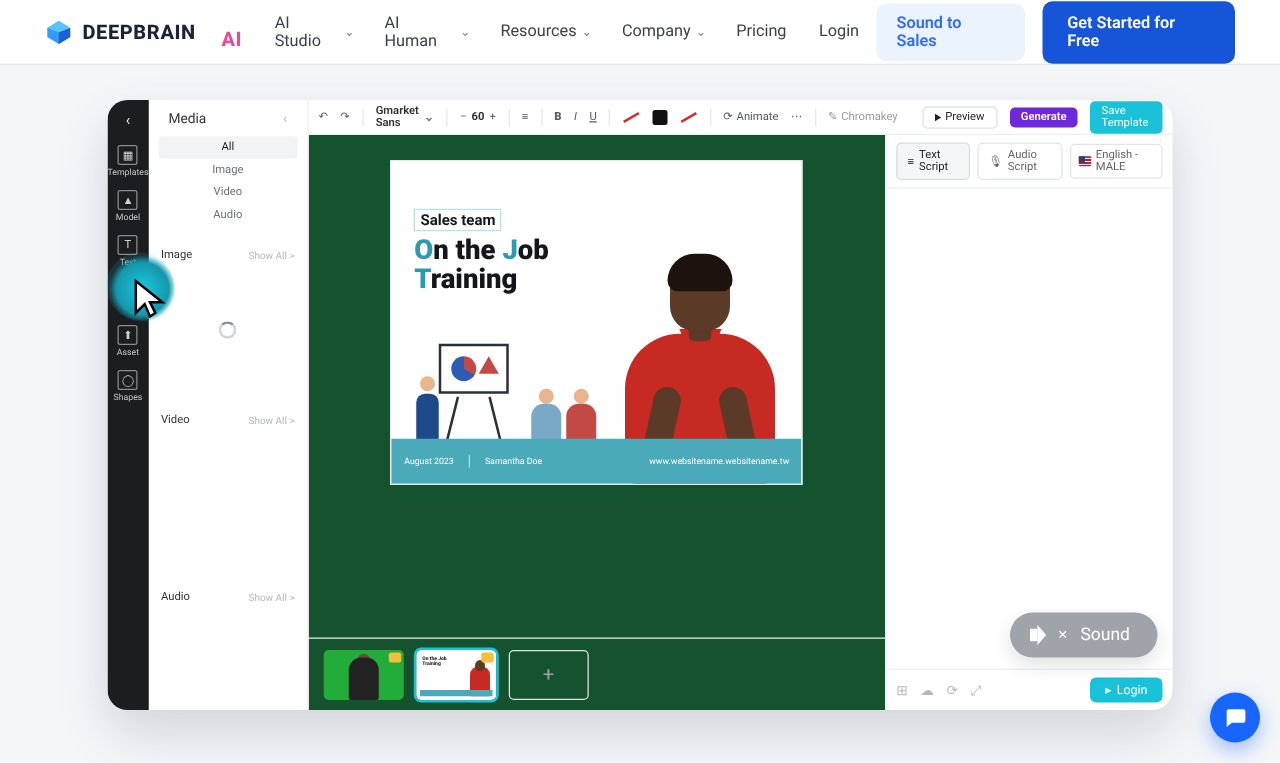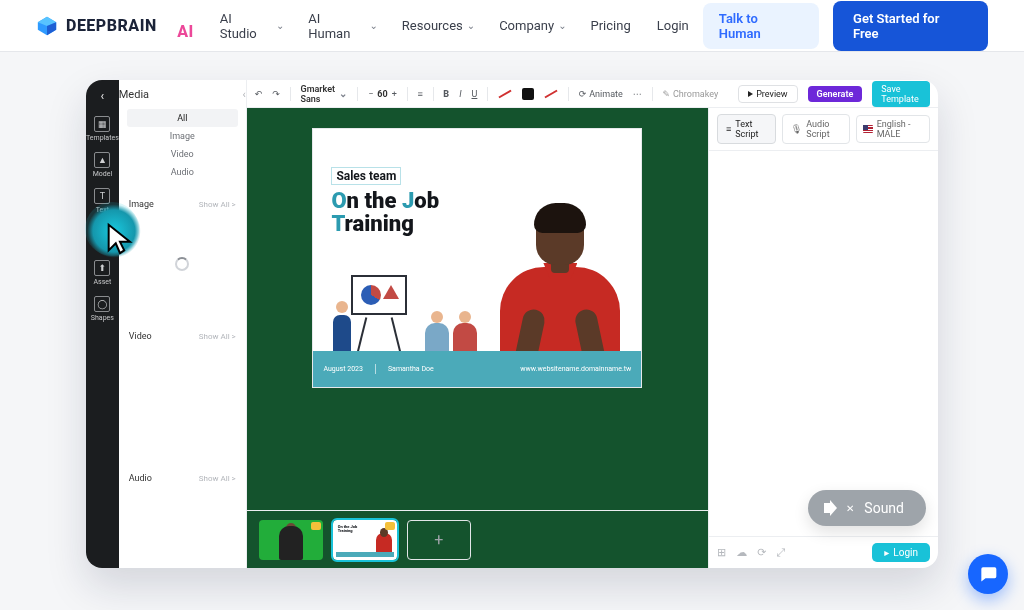--- a/index.html
+++ b/index.html
@@ -22,21 +22,21 @@
   .app-wrap { position:absolute; top:80px; left:86px; right:86px; bottom:42px; background:#fff; border-radius:16px; box-shadow:0 18px 40px rgba(20,30,60,0.15); overflow:hidden; display:flex; }
   
   .rail { width:44px; background:#1b1d1f; color:#b6b8ba; display:flex; flex-direction:column; align-items:center; padding-top:6px; gap:10px; font-size:7px; position:relative; }
   .rail .back { color:#f0f0f0; font-size:12px; height:20px; display:flex; align-items:center; cursor:pointer; }
   .rail-item { display:flex; flex-direction:column; align-items:center; gap:2px; cursor:pointer; }
   .rail-ico { width:16px; height:16px; border:1px solid #8a8c8f; border-radius:2px; display:flex; align-items:center; justify-content:center; font-size:9px; color:#cfd0d2;}
   .rail-label { font-size:7px; color:#c7c8ca; }
 
   
   .side { width:180px; border-right:1px solid #eceef1; display:flex; flex-direction:column; }
-  .side-head { display:flex; align-items:center; justify-content:space-between; padding:8px 0; font-size:11px; color:#333; }
+  .side-head { display:flex; align-items:center; justify-content:space-between; padding:8px 16px; font-size:11px; color:#333; }
   .side-head .collapse { color:#b0b3b8; cursor:pointer; }
   .tabrow { display:flex; gap:0; font-size:9px; color:#6d7076; padding:0 8px 6px 8px;flex-direction:column; }
   .tabrow .tab { flex:1; text-align:center; padding:4px 0; border-radius:3px; cursor:pointer; }
   .tabrow .tab.active { background:#f2f3f5; color:#222; }
   .section { padding:6px 10px 0 10px; }
   .section-head { display:flex; justify-content:space-between; align-items:center; font-size:9px; color:#333; margin-top:6px;}
   .showall { font-size:8px; color:#b3b6bb; cursor:pointer; }
   .placeholder-grid { height:110px; display:flex; align-items:center; justify-content:center; color:#b9bdc3; }
   .spinner { width:14px; height:14px; border:2px solid #d1d4d9; border-top-color:#8c9096; border-radius:50%; }
   .section.video .block, .section.audio .block { height:120px; }
@@ -174,21 +174,21 @@
     <div class="nav-item">
         <span>Company</span>
         <span class="chev">⌄</span>
       </div>
     <div class="nav-item">
         <span>Pricing</span>
       </div>
   </div>
   <div class="nav-right">
     <div class="nav-link">Login</div>
-    <div class="btn-lightblue">Talk to Human</div>
+    <div class="btn-lightblue">Sound to Sales</div>
     <div class="btn-blue">Get Started for Free</div>
   </div>
 </div>
 
 <div class="app-wrap">
 
   <div class="rail">
     <div class="back">‹</div>
     <div class="rail-item">
         <div class="rail-ico">▦</div>
@@ -327,21 +327,21 @@
               <div class="collar"></div>
                 <div class="neck"></div>
                 <div class="head"></div>
                 <div class="hair"></div>
             </div>
             <div class="bottom-bar">
               <span>August 2023</span>
               <span class="bsep"></span>
               <span>Samantha Doe</span>
               <span style="flex:1"></span>
-              <span>www.websitename.domainname.tw</span>
+              <span>www.websitename.websitename.tw</span>
             </div>
           </div>
         </div>
 
         <div class="thumbs">
           <div class="thumb green">
             <div class="mh"></div>
               <div class="mini"></div>
               <div class="badge"></div>
           </div>

